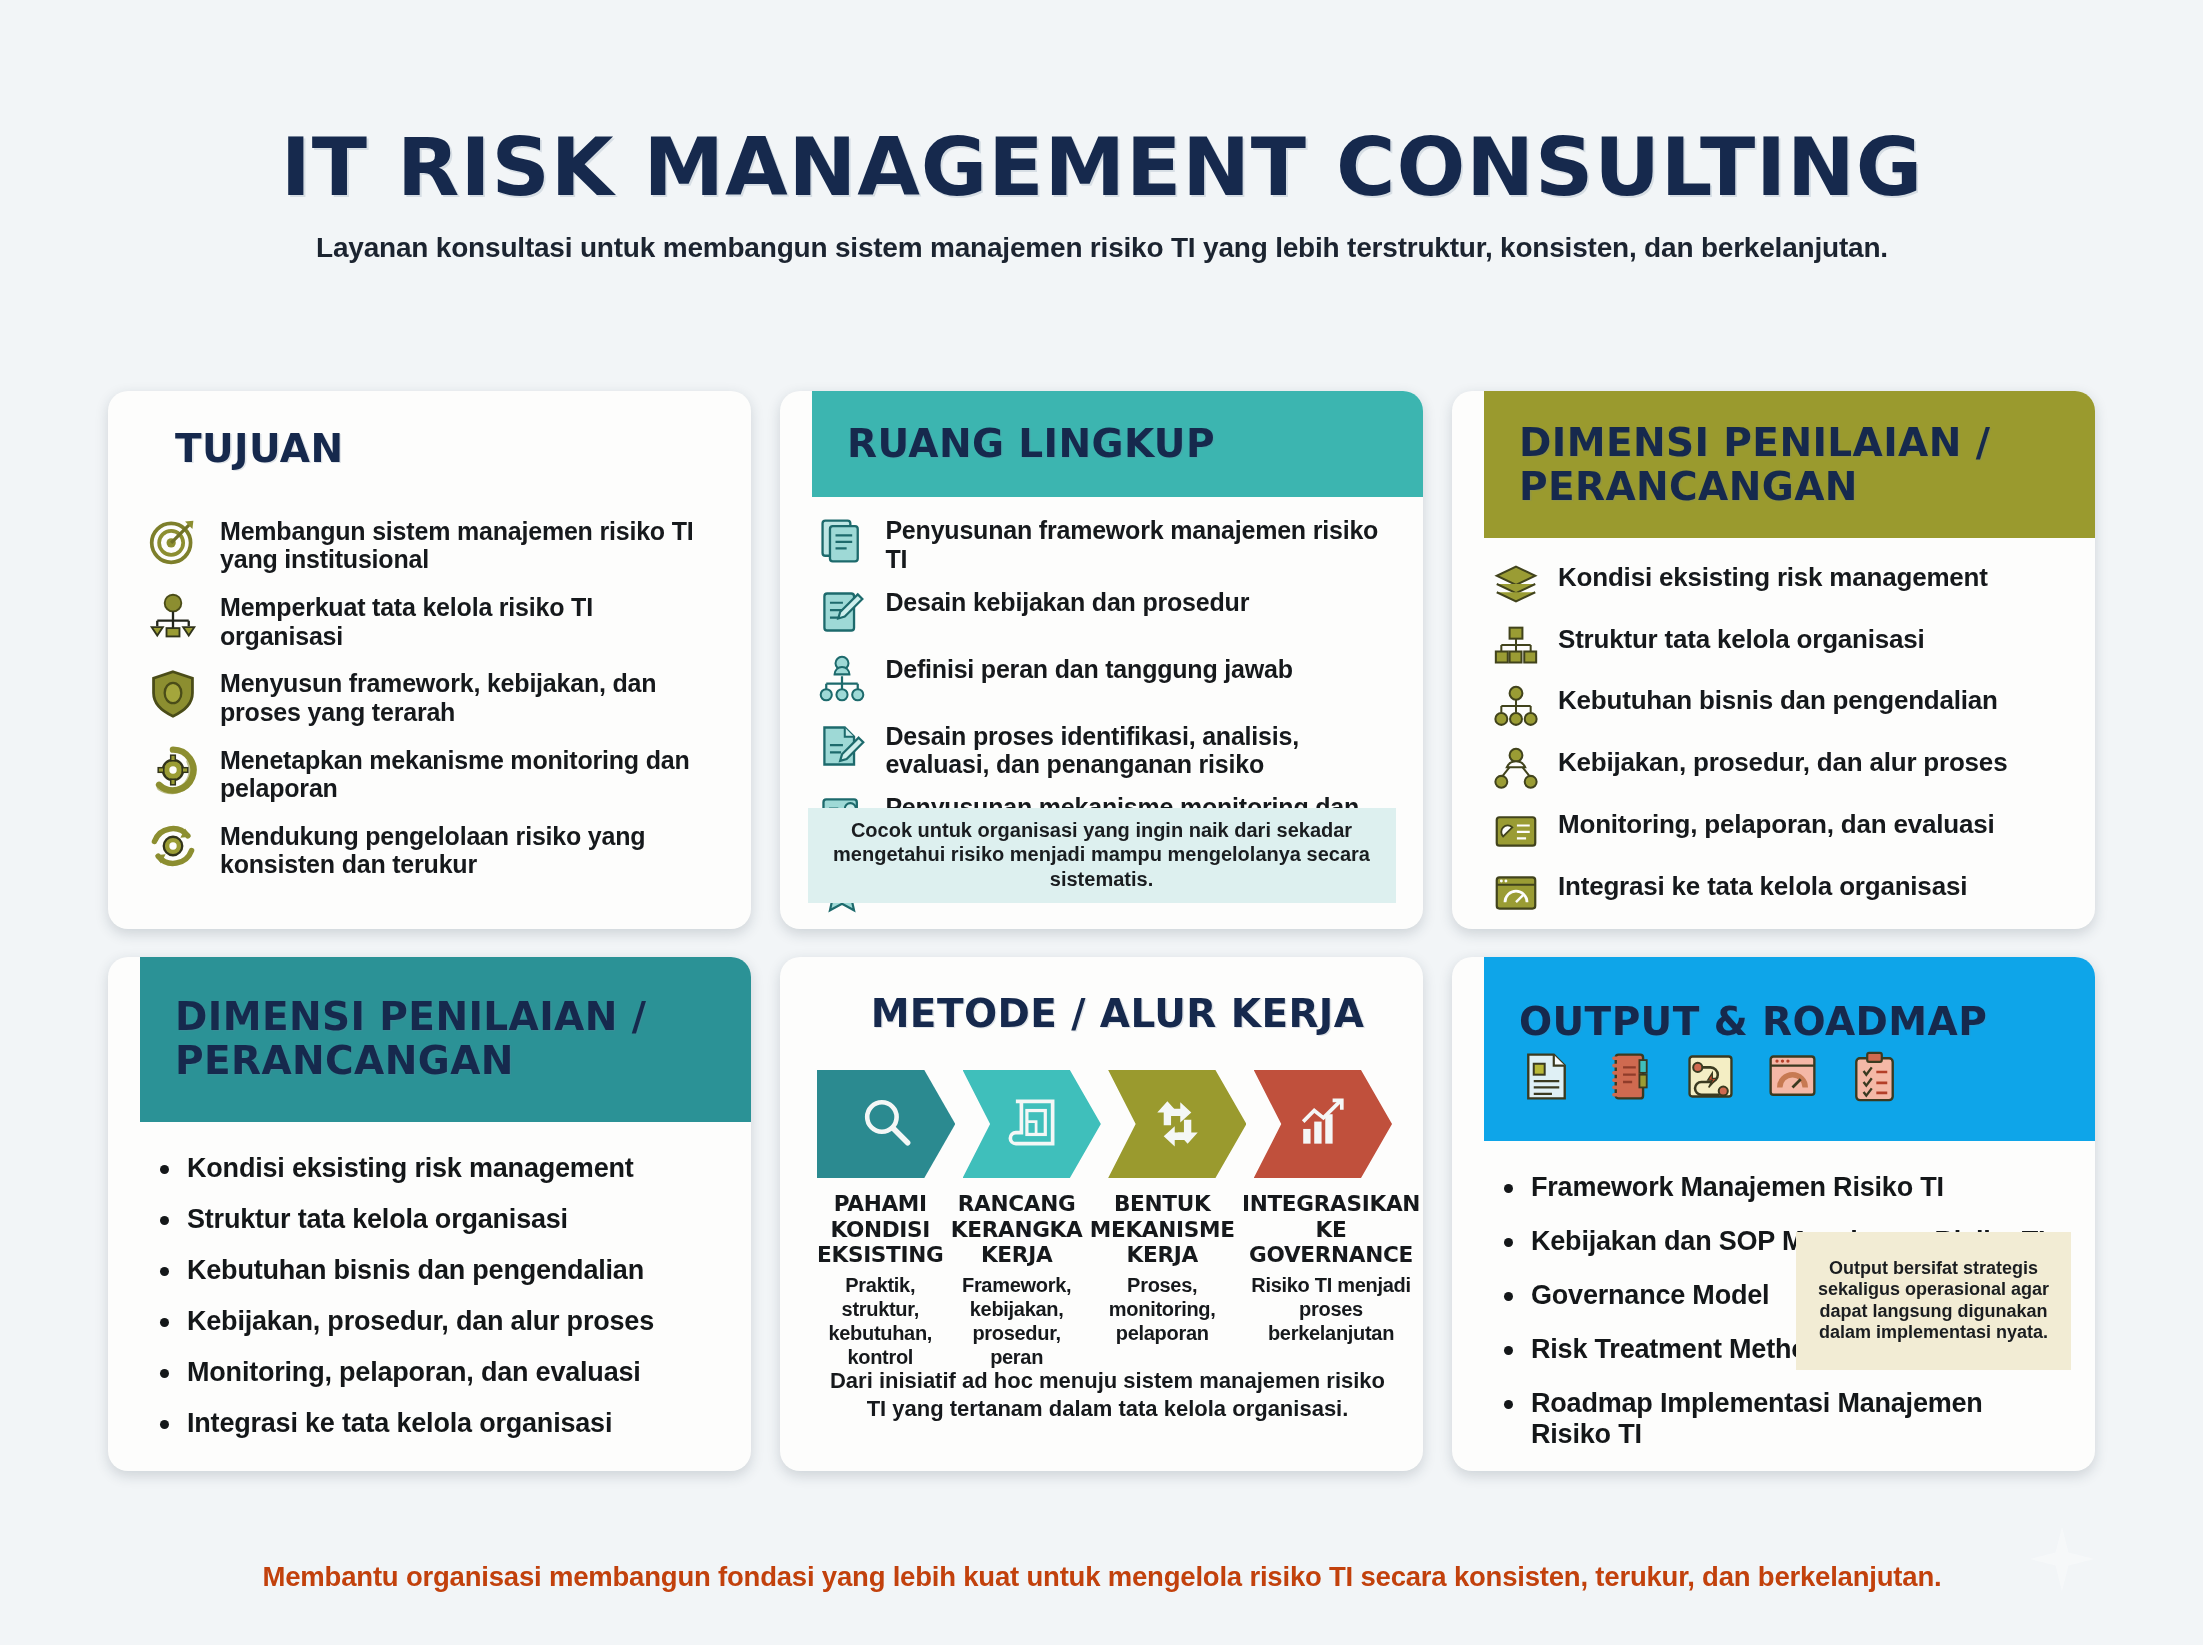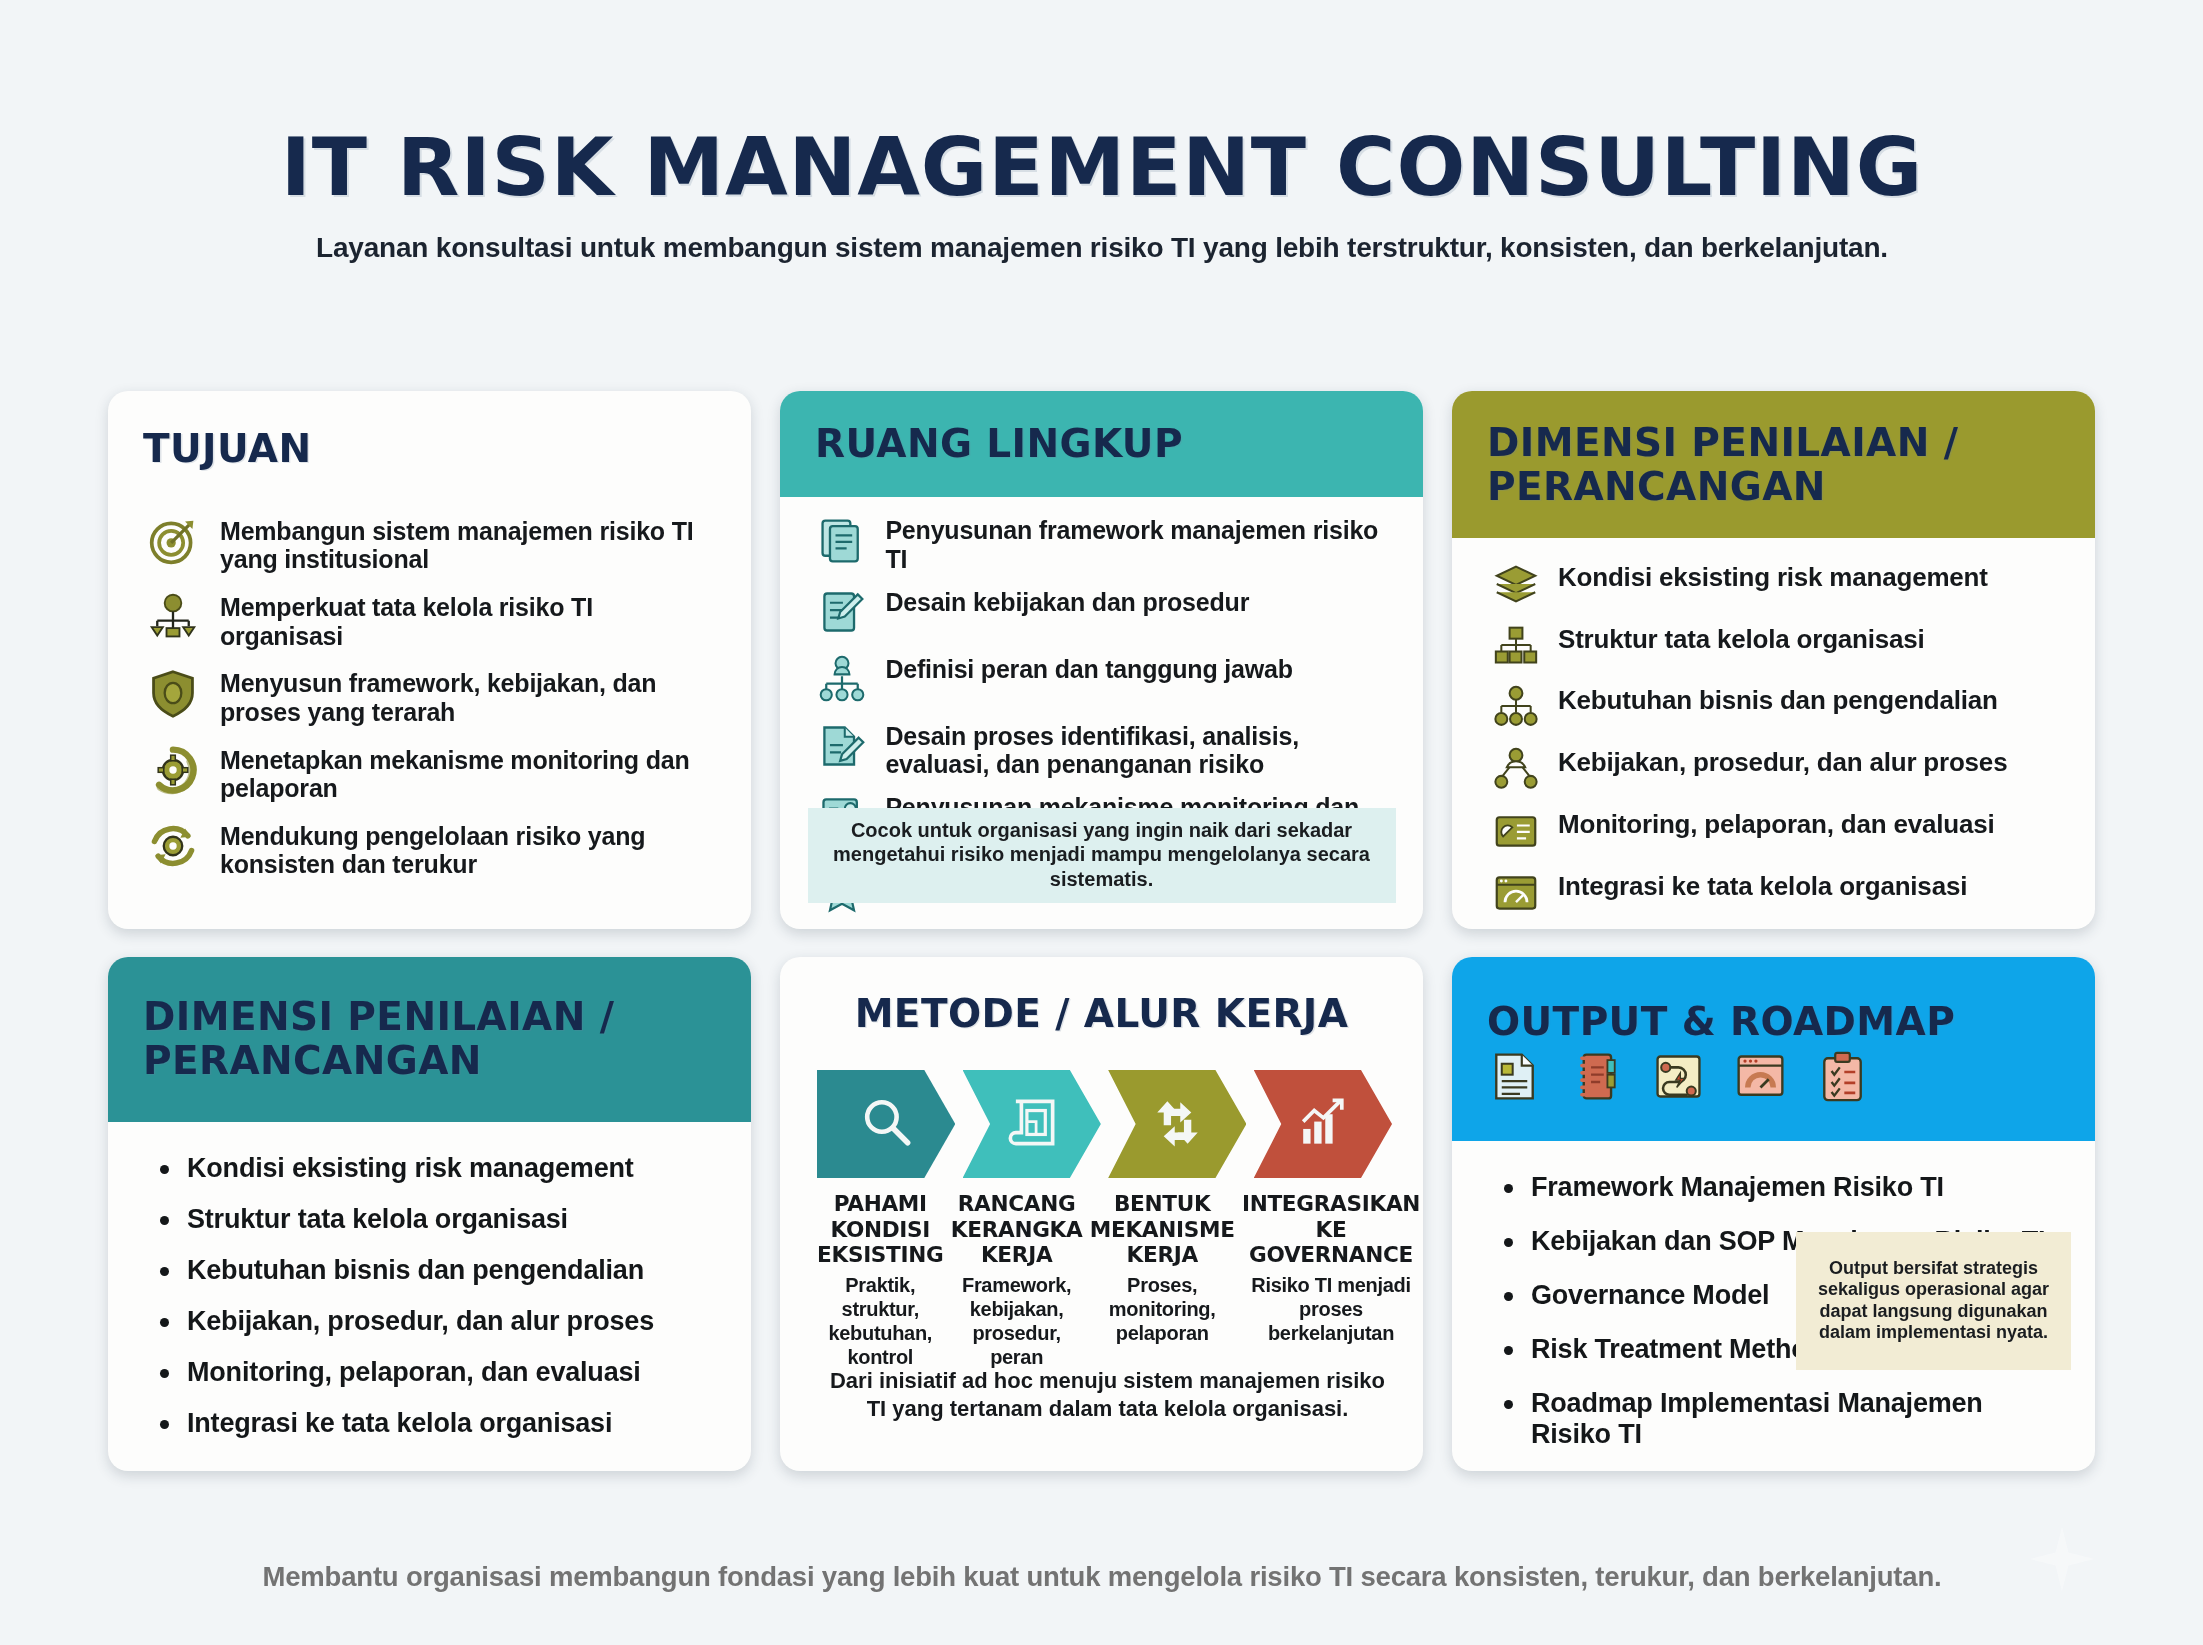--- a/index.html
+++ b/index.html
@@ -55,20 +55,21 @@
   }
 
   .card.r1 { height: 538px; }
   .card.r2 { height: 514px; }
 
   
   .card-head {
     display: flex;
     align-items: center;
     padding: 0 35px;
+    margin-left: 32px;
   }
   .card-head h2 {
     font-family: "DejaVu Sans", sans-serif;
     font-size: 39px;
     font-weight: bold;
     color: #16294d;
     letter-spacing: 0.4px;
     line-height: 1.12;
     text-shadow: 1.4px 1.4px 0 rgba(110,130,155,0.20);
   }
@@ -213,21 +214,21 @@
   }
   .out-icons svg { width: 51px; height: 51px; }
 
   
   .footer {
     position: absolute;
     left: 0; right: 0; bottom: 53px;
     text-align: center;
     font-size: 27.5px;
     font-weight: bold;
-    color: #737373;
+    color: #c2410c;
     letter-spacing: -0.2px;
   }
   .corner-mark {
     position: absolute;
     right: 110px; bottom: 55px;
     width: 64px; height: 64px;
     opacity: 0.35;
   }
 </style>
 </head>

